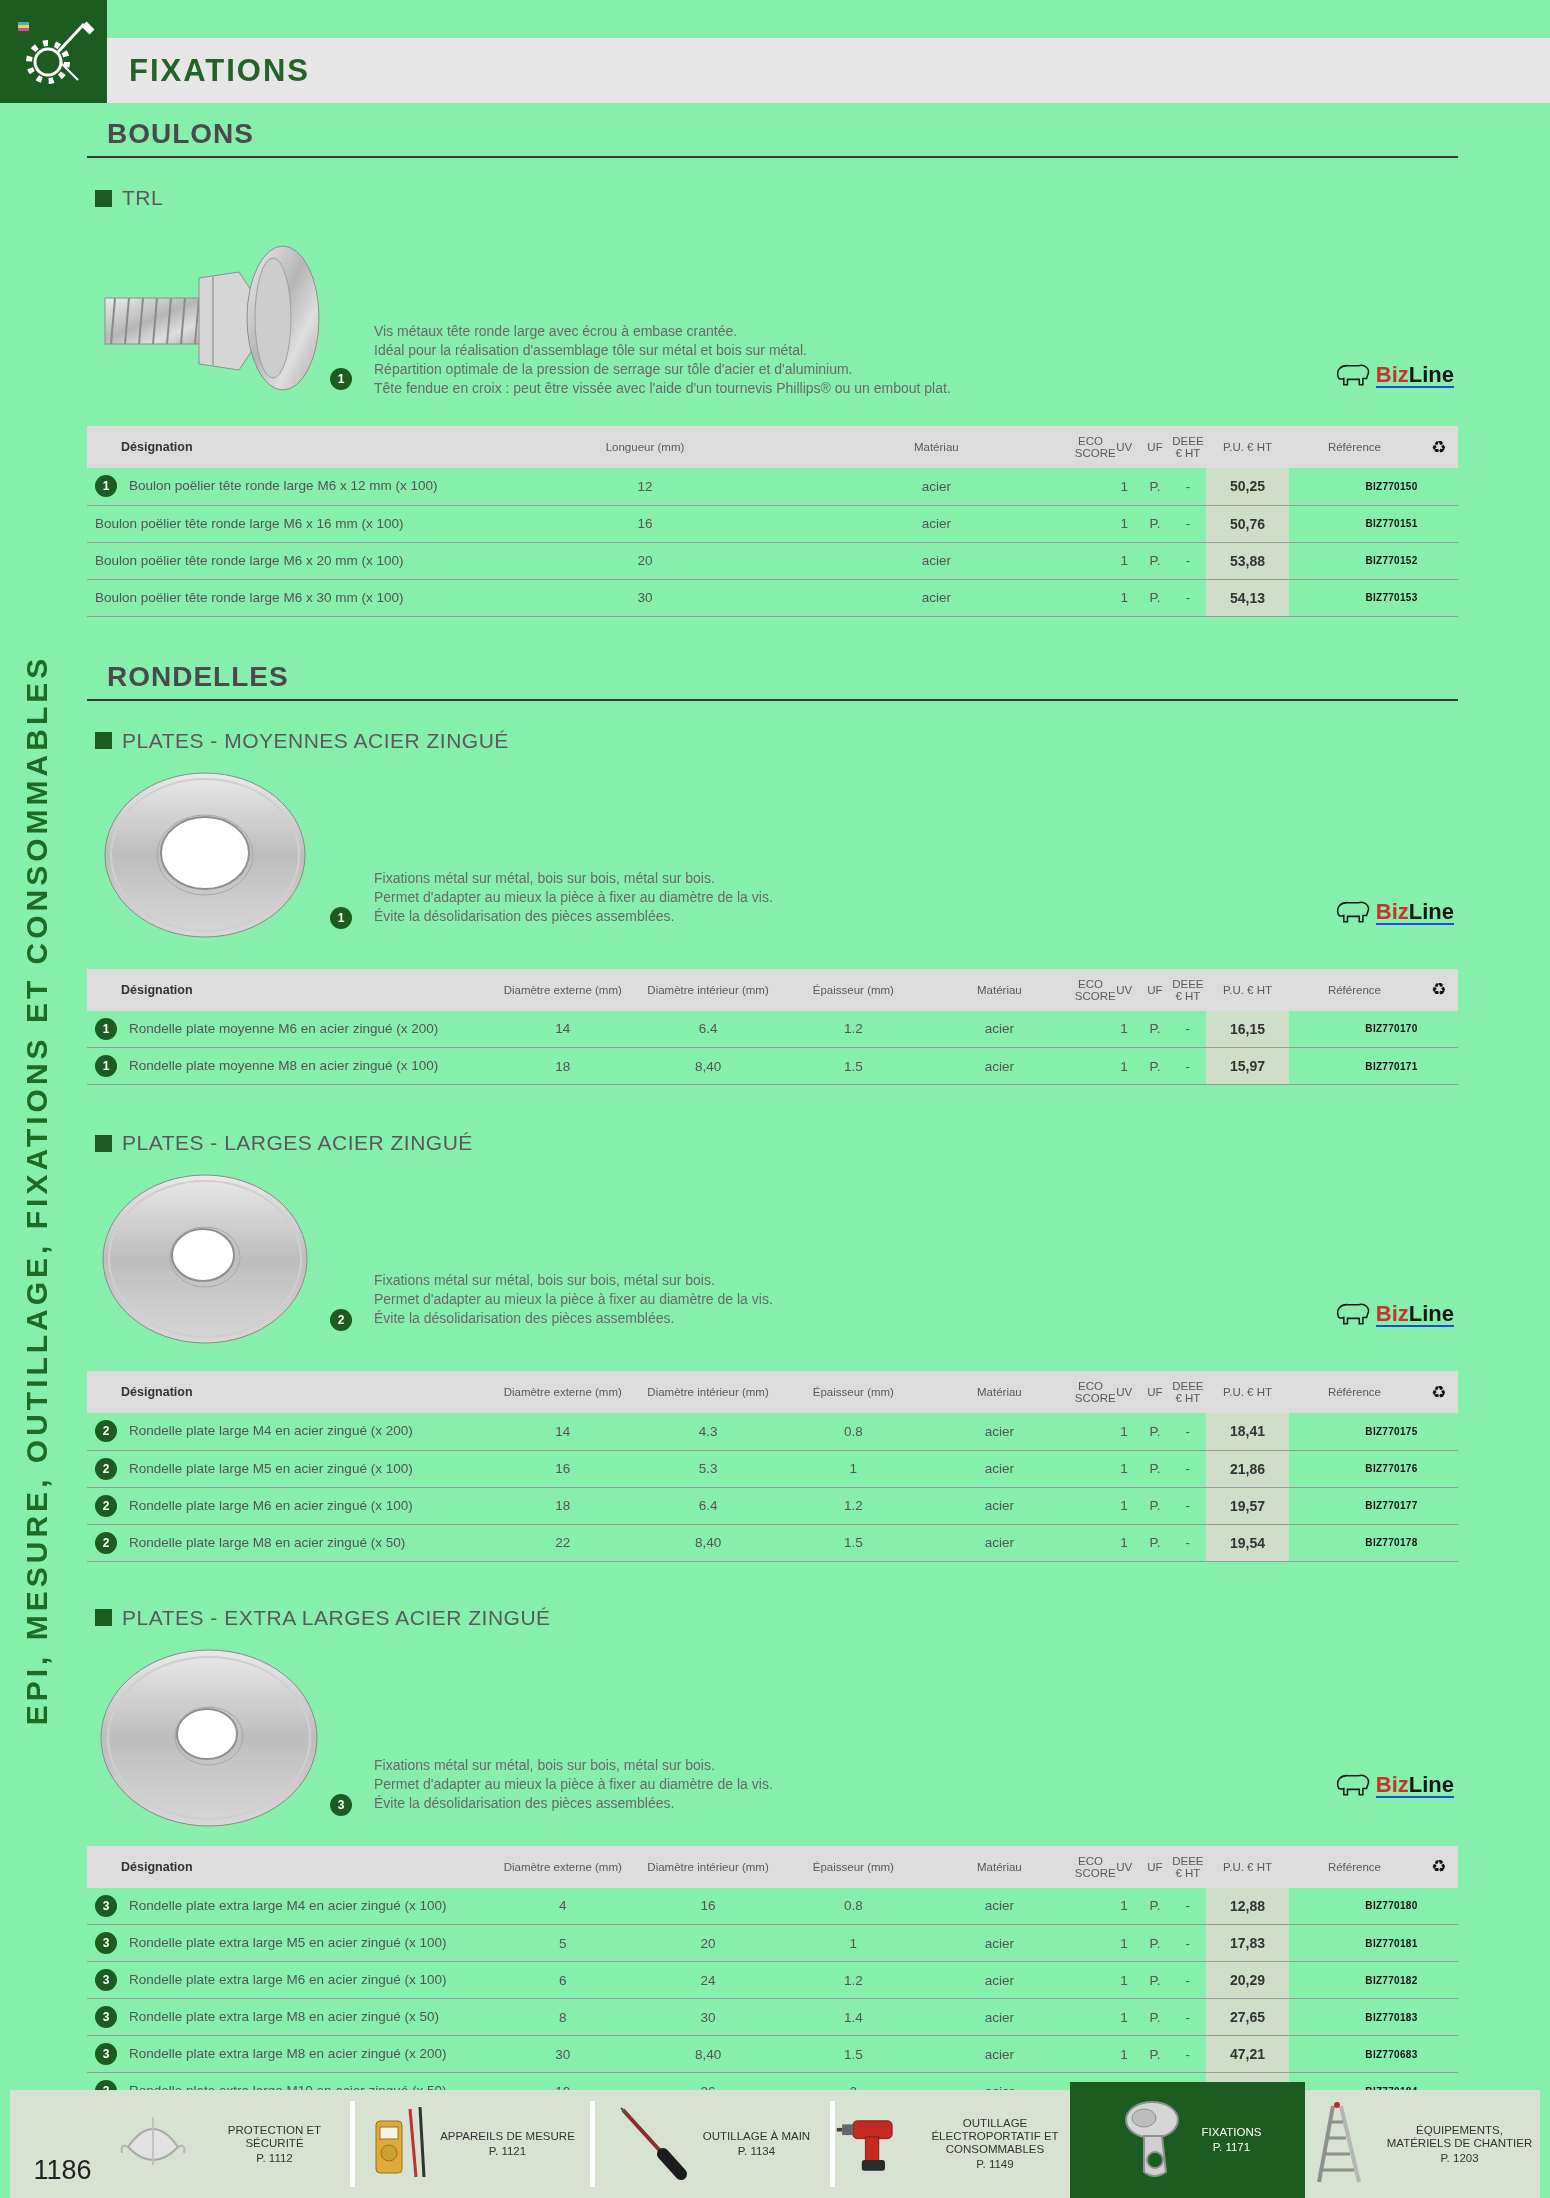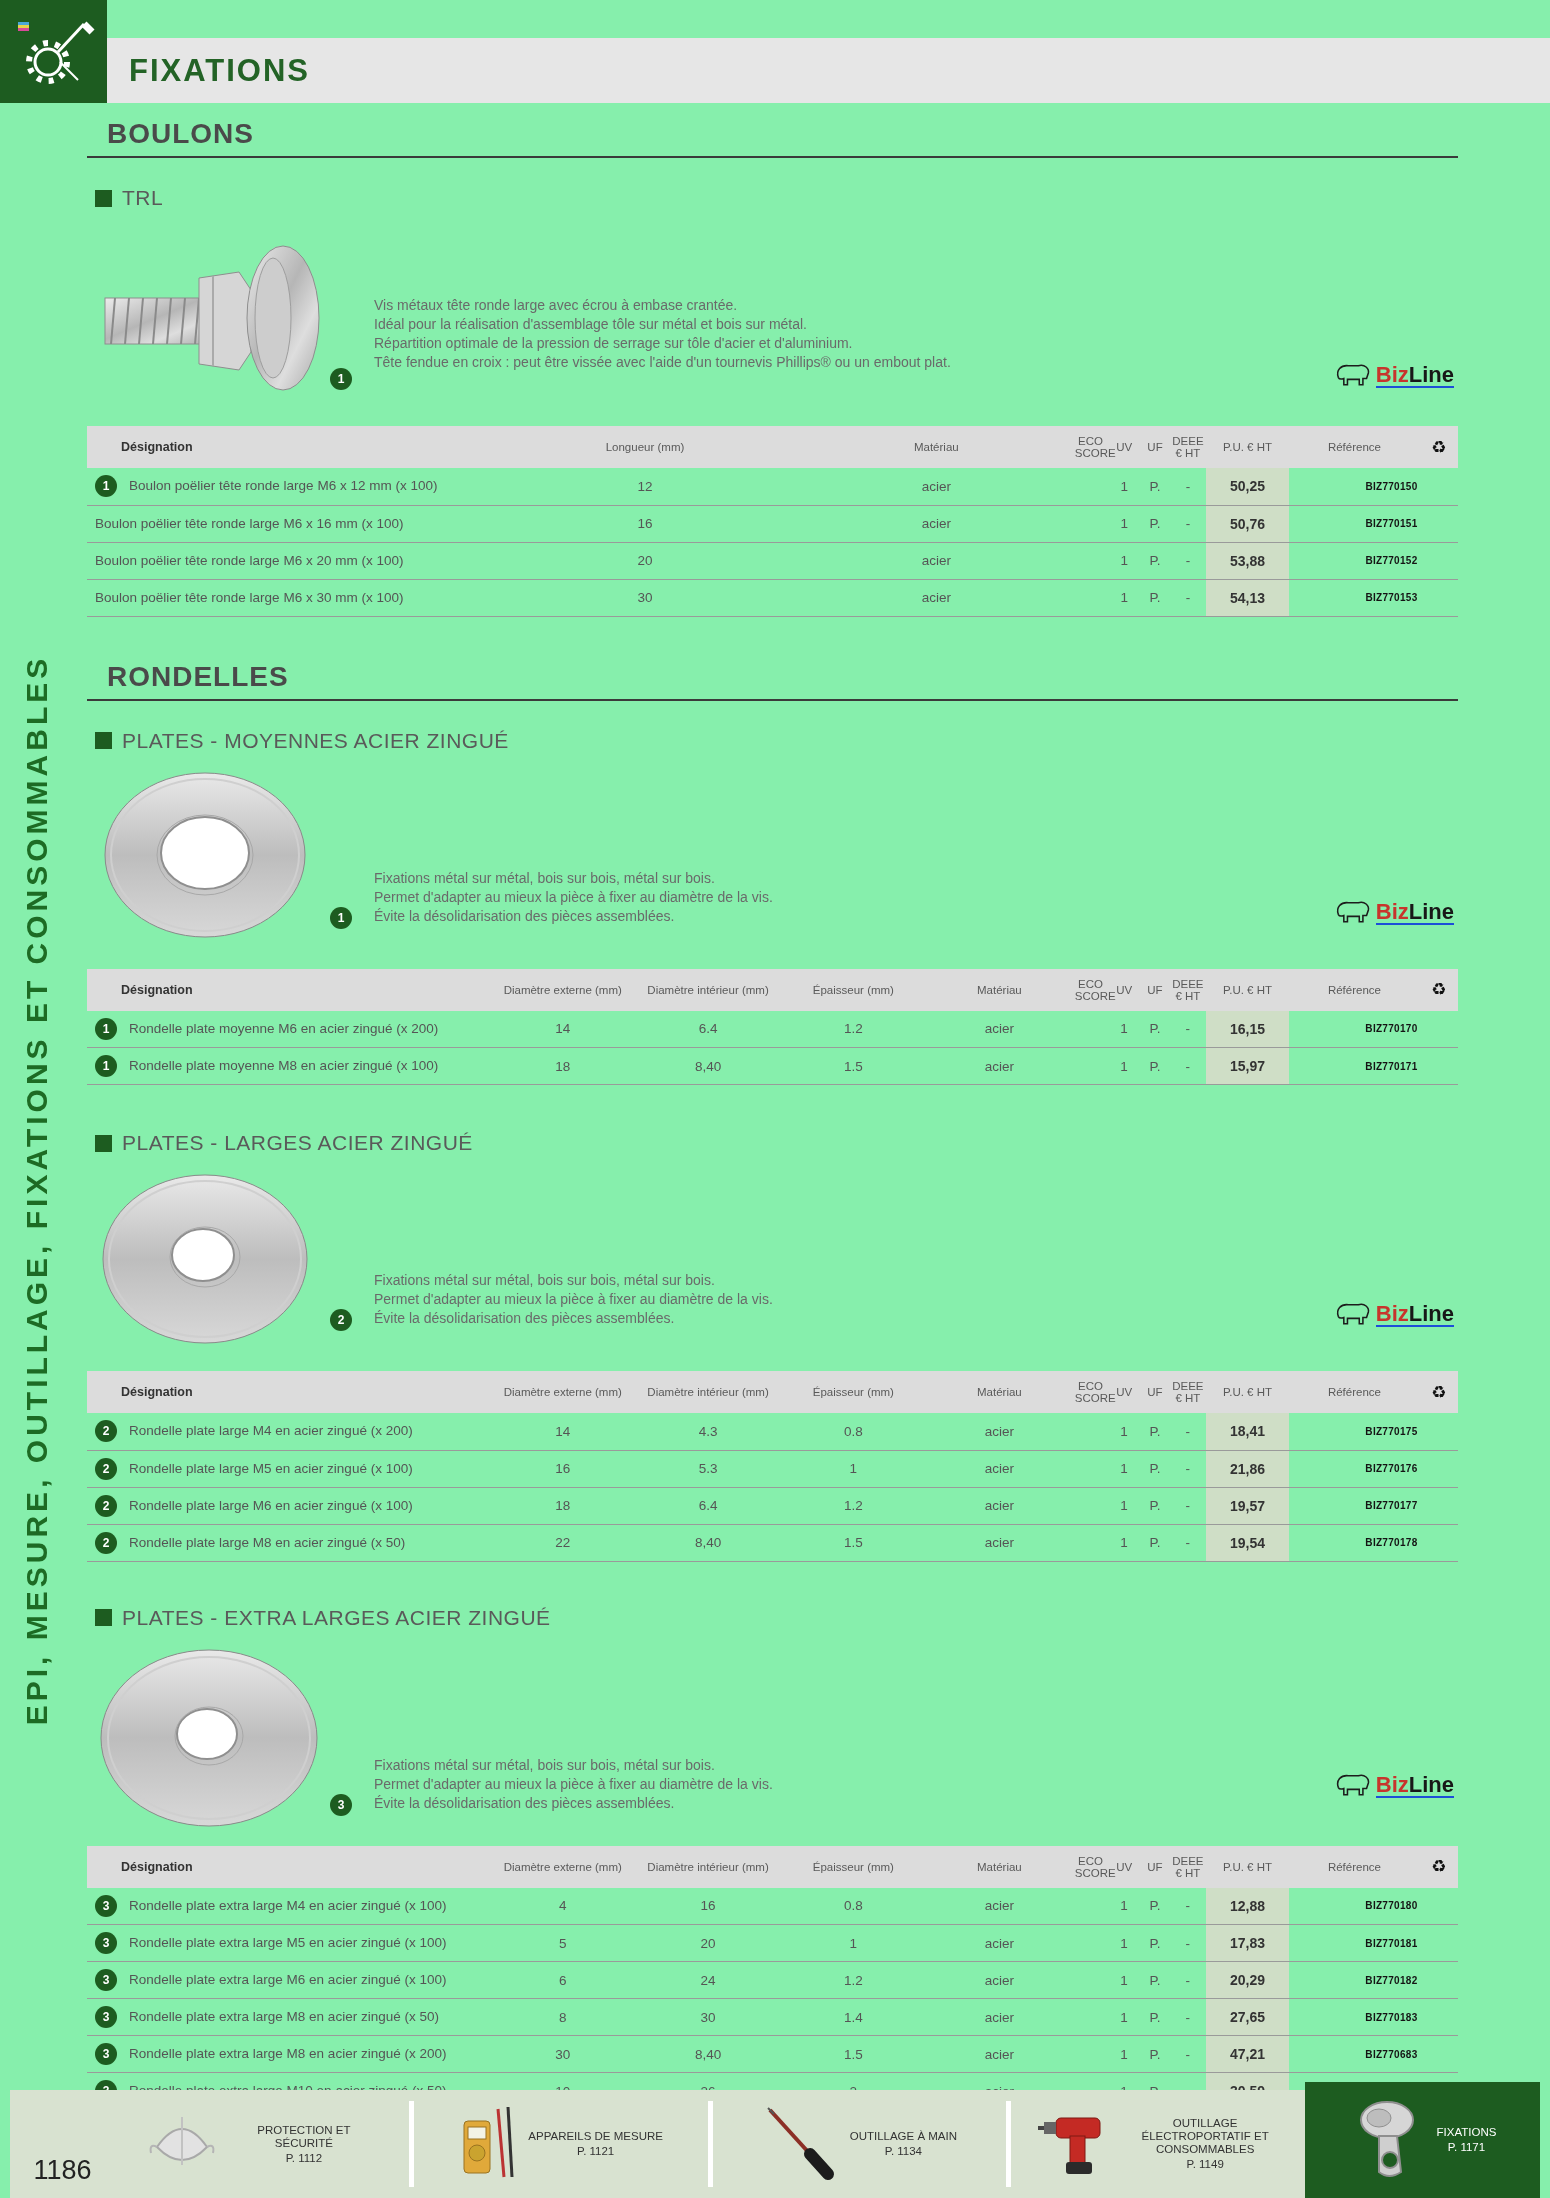--- a/index.html
+++ b/index.html
@@ -125,21 +125,21 @@
             <line x1="70" y1="78" x2="66" y2="124"></line>
           <line x1="84" y1="78" x2="80" y2="124"></line>
             <line x1="98" y1="78" x2="94" y2="124"></line>
           <line x1="112" y1="78" x2="108" y2="124"></line>
         </g>
         <polygon points="112,58 152,52 164,70 164,132 152,150 112,144" fill="#d6d6d6" stroke="#8e8e8e"></polygon>
         <line x1="126" y1="56" x2="126" y2="146" stroke="#aaa" stroke-width="2"></line>
         <ellipse cx="196" cy="98" rx="36" ry="72" fill="url(#sil)" stroke="#8e8e8e"></ellipse>
         <ellipse cx="186" cy="98" rx="18" ry="60" fill="#cdcdcd" stroke="#9e9e9e"></ellipse>
       </svg>
-      <div class="desc" style="top:76px">
+      <div class="desc" style="top:102px">
         <p>Vis métaux tête ronde large avec écrou à embase crantée.</p>
         <p>Idéal pour la réalisation d'assemblage tôle sur métal et bois sur métal.</p>
         <p>Répartition optimale de la pression de serrage sur tôle d'acier et d'aluminium.</p>
         <p>Tête fendue en croix : peut être vissée avec l'aide d'un tournevis Phillips® ou un embout plat.</p>
       </div>
       <span class="badge badge-abs" style="top:148px">1</span>
       <div class="bizline" style="top:138px">
         <svg width="40" height="30" viewBox="0 0 44 32">
           <path d="M7 21 C4 13 10 7 18 8 L29 8 C36 6 41 11 40 16 L38 22 L34 22 L34 29 L30 29 L30 23 L17 23 L17 29 L13 29 L13 22 C10 23 8 23 7 21 Z" fill="none" stroke="#1c1c1c" stroke-width="1.7"></path>
         </svg>
@@ -672,14 +672,29 @@
         <ellipse cx="30" cy="24" rx="12" ry="9" fill="#bdbdbd" stroke="#8f8f8f"></ellipse>
         <path d="M30 42 L48 42 L52 78 Q40 86 30 78 Z" fill="#cfcfcf" stroke="#8f8f8f" stroke-width="2"></path>
         <circle cx="41" cy="66" r="8" fill="#1d5c20" stroke="#8f8f8f" stroke-width="2"></circle>
       </svg>
       <div class="tab-label">
         <span>FIXATIONS</span>
         <span class="tab-page">P. 1171</span>
       </div>
     </div>
 
+    <div class="tab">
+      <svg width="64" height="88" viewBox="0 0 64 88">
+        <line x1="22" y1="6" x2="8" y2="82" stroke="#8f8f8f" stroke-width="4"></line>
+        <line x1="30" y1="6" x2="48" y2="82" stroke="#b5b5b5" stroke-width="4"></line>
+        <line x1="20" y1="22" x2="32" y2="22" stroke="#8f8f8f" stroke-width="3"></line>
+        <line x1="17" y1="38" x2="35" y2="38" stroke="#8f8f8f" stroke-width="3"></line>
+        <line x1="14" y1="54" x2="39" y2="54" stroke="#8f8f8f" stroke-width="3"></line>
+        <line x1="11" y1="70" x2="43" y2="70" stroke="#8f8f8f" stroke-width="3"></line>
+        <circle cx="26" cy="5" r="3" fill="#c42a24"></circle>
+      </svg>
+      <div class="tab-label">
+        <span>ÉQUIPEMENTS, MATÉRIELS DE CHANTIER</span>
+        <span class="tab-page">P. 1203</span>
+      </div>
+    </div>
   </div>
 </div>
 
 </body></html>

